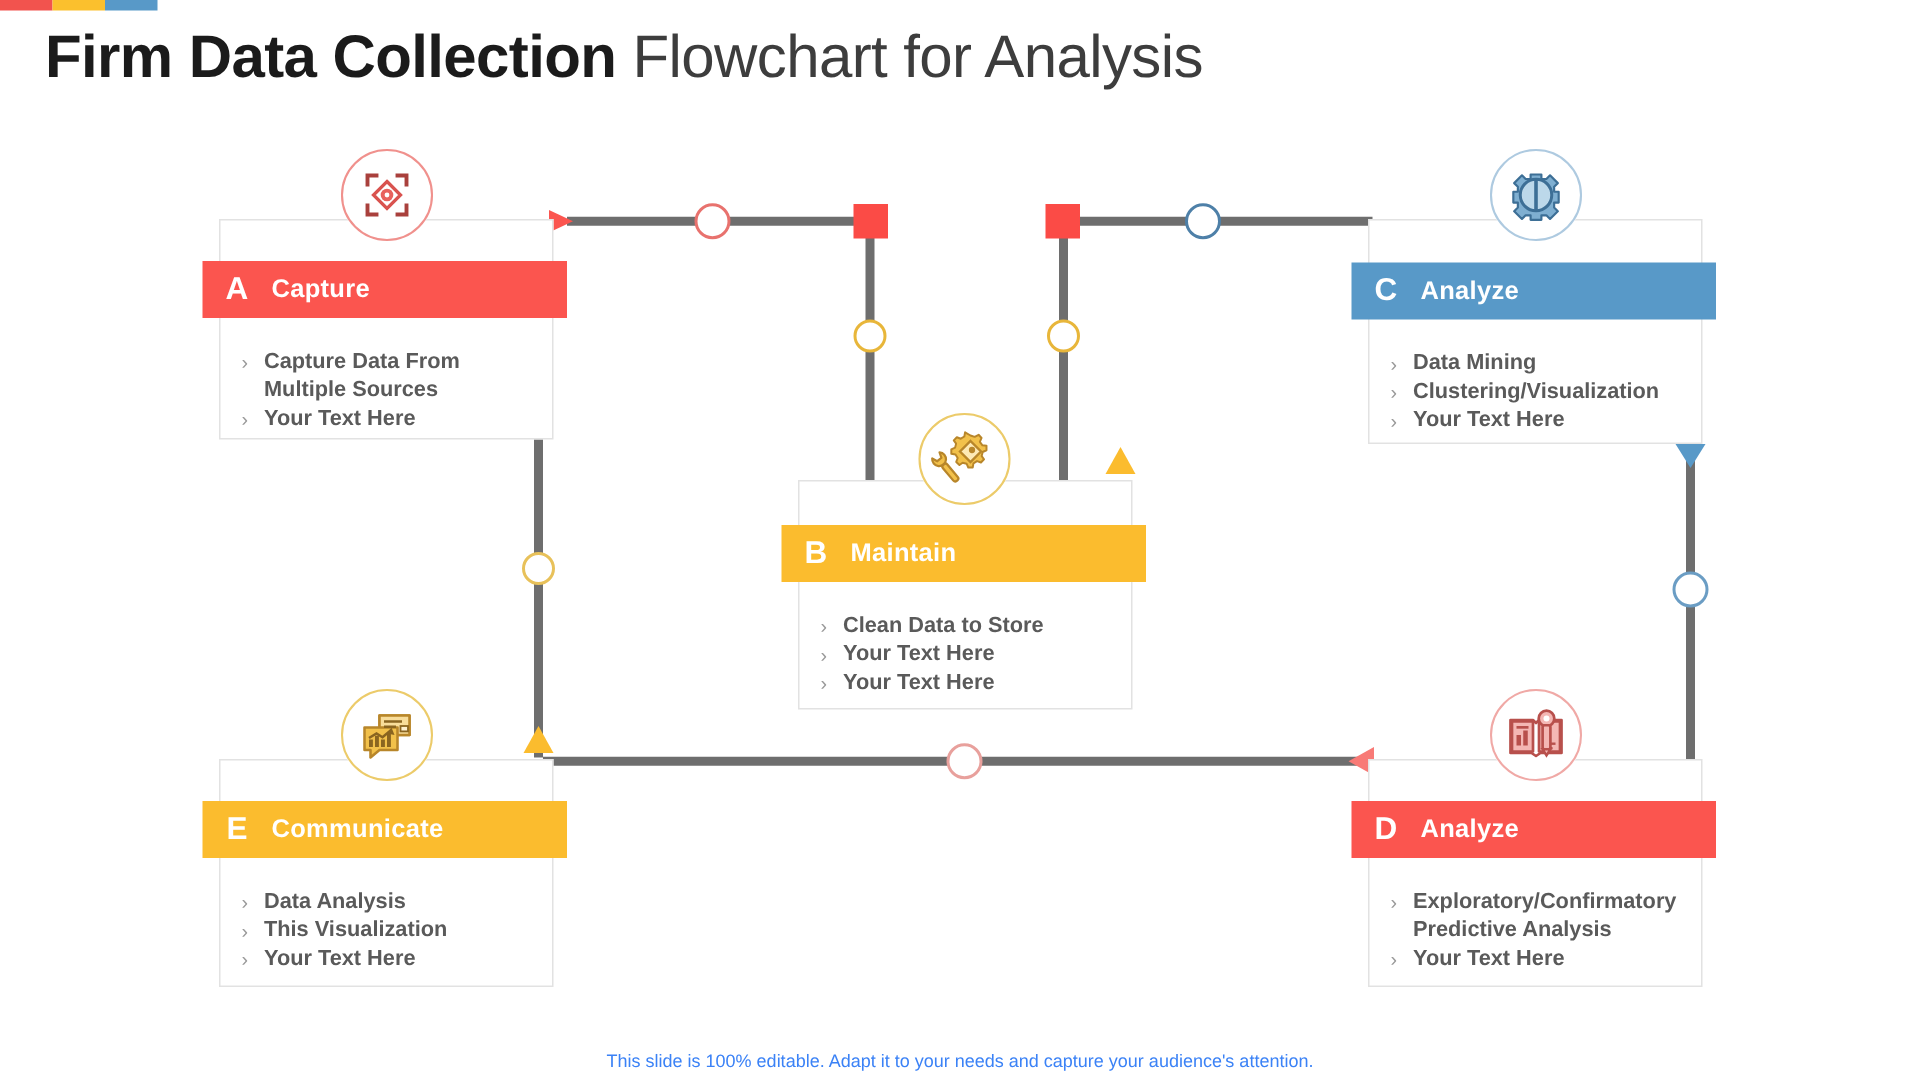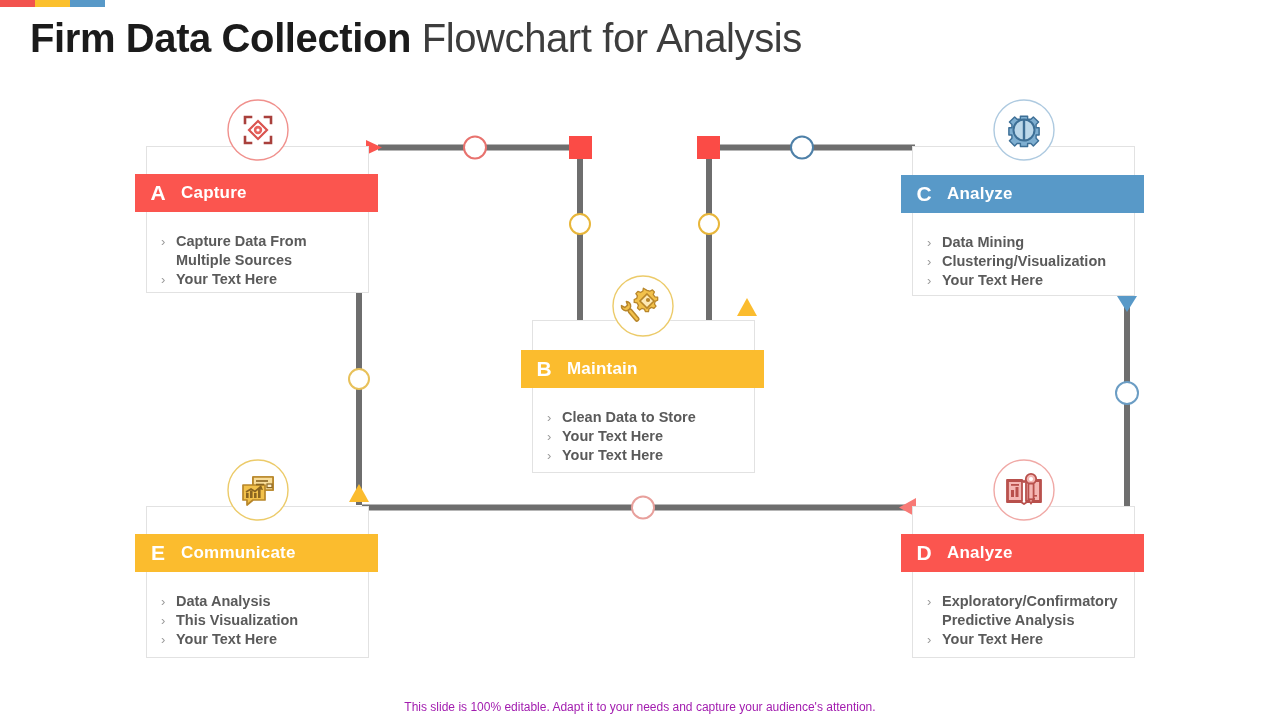--- a/index.html
+++ b/index.html
@@ -80,21 +80,21 @@
     background: #ffffff;
     display: flex; align-items: center; justify-content: center;
     z-index: 6;
   }
   .icon-badge svg { display: block; }
 
   
   .footer {
     position: absolute; left: 0; right: 0; top: 700px;
     text-align: center;
-    font-size: 12px; color: #a21caf;
+    font-size: 12px; color: #3b82f6;
   }
 </style>
 </head>
 <body>
 
 <div id="slide">
 
   <div class="accent-bars">
     <div class="accent-bar b0"></div>
     <div class="accent-bar b1"></div>

